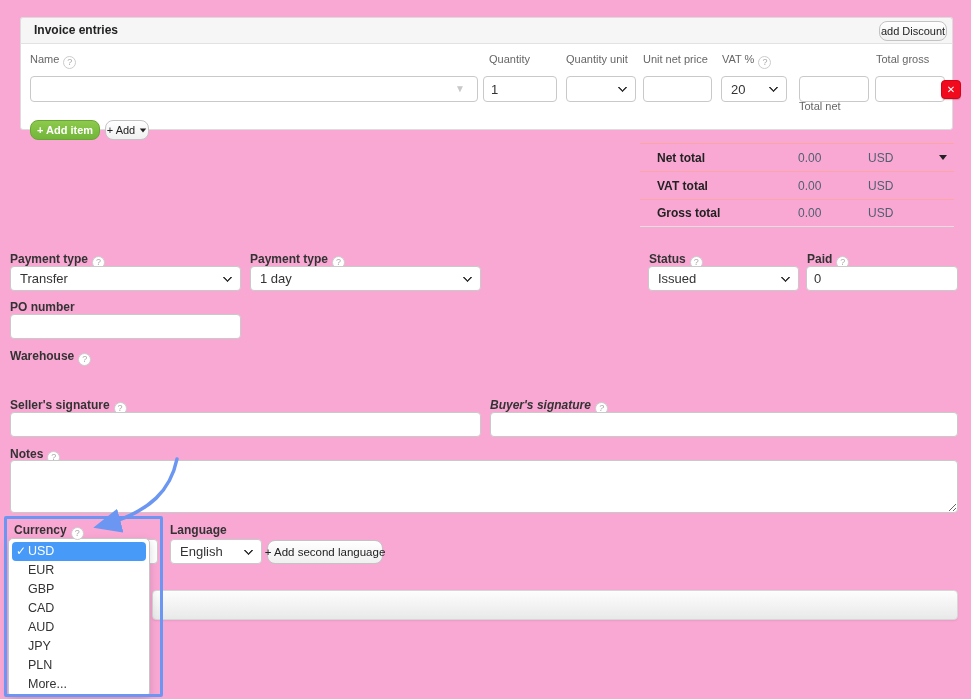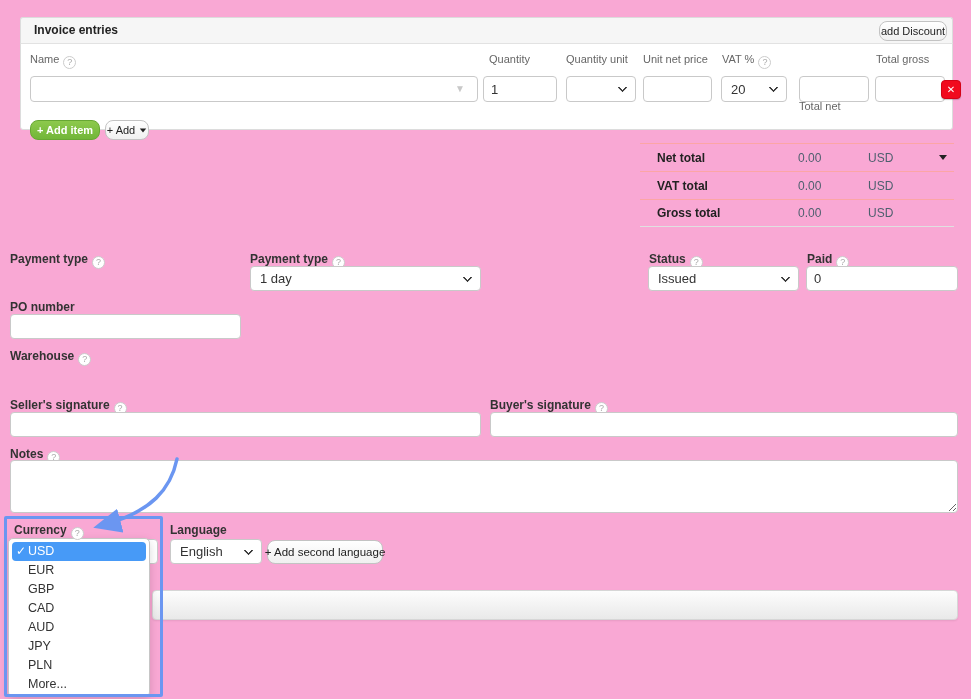--- a/index.html
+++ b/index.html
@@ -111,41 +111,45 @@
       <span class="totals-cur">USD</span>
     </div>
     <div class="totals-row">
       <span class="totals-label">Gross total</span>
       <span class="totals-value">0.00</span>
       <span class="totals-cur">USD</span>
     </div>
   </div>
 
   <div class="abs form-label" style="left:10px;top:252px;"><span>Payment type</span><span class="help">?</span></div>
+  <div class="select" style="left:10px;top:266px;width:231px;height:25px;">
+    <span>Transfer</span>
+      <span class="chev"></span>
+  </div>
   <div class="abs form-label" style="left:250px;top:252px;"><span>Payment type</span><span class="help">?</span></div>
   <div class="select" style="left:250px;top:266px;width:231px;height:25px;">
     <span>1 day</span>
       <span class="chev"></span>
   </div>
   <div class="abs form-label" style="left:649px;top:252px;"><span>Status</span><span class="help">?</span></div>
   <div class="select" style="left:648px;top:266px;width:151px;height:25px;">
     <span>Issued</span>
       <span class="chev"></span>
   </div>
   <div class="abs form-label" style="left:807px;top:252px;"><span>Paid</span><span class="help">?</span></div>
   <input class="abs input" style="left: 806px; top: 266px; width: 152px; height: 25px;" value="0">
 
   <div class="abs form-label" style="left:10px;top:300px;">PO number</div>
   <input class="abs input" style="left: 10px; top: 314px; width: 231px; height: 25px;" value="">
 
   <div class="abs form-label" style="left:10px;top:349px;"><span>Warehouse</span><span class="help">?</span></div>
 
   <div class="abs form-label" style="left:10px;top:398px;"><span>Seller's signature</span><span class="help">?</span></div>
   <input class="abs input" style="left: 10px; top: 412px; width: 471px; height: 25px;" value="">
-  <div class="abs form-label" style="left:490px;top:398px;"><span>Buyer's signature</span><span class="help">?</span></div>
+  <div class="abs form-label" style="left:490px;top:398px;font-style:italic;"><span>Buyer's signature</span><span class="help">?</span></div>
   <input class="abs input" style="left: 490px; top: 412px; width: 468px; height: 25px;" value="">
 
   <div class="abs form-label" style="left:10px;top:447px;"><span>Notes</span><span class="help">?</span></div>
   <textarea class="abs input" style="left: 10px; top: 460px; width: 948px; height: 53px;"></textarea>
 
   <div class="abs gray-bar"></div>
 
   <div class="abs form-label" style="left:14px;top:523px;z-index:35;"><span>Currency</span><span class="help">?</span></div>
   <div class="select" style="left:10px;top:539px;width:148px;height:25px;z-index:10;">
     <span>USD</span>

